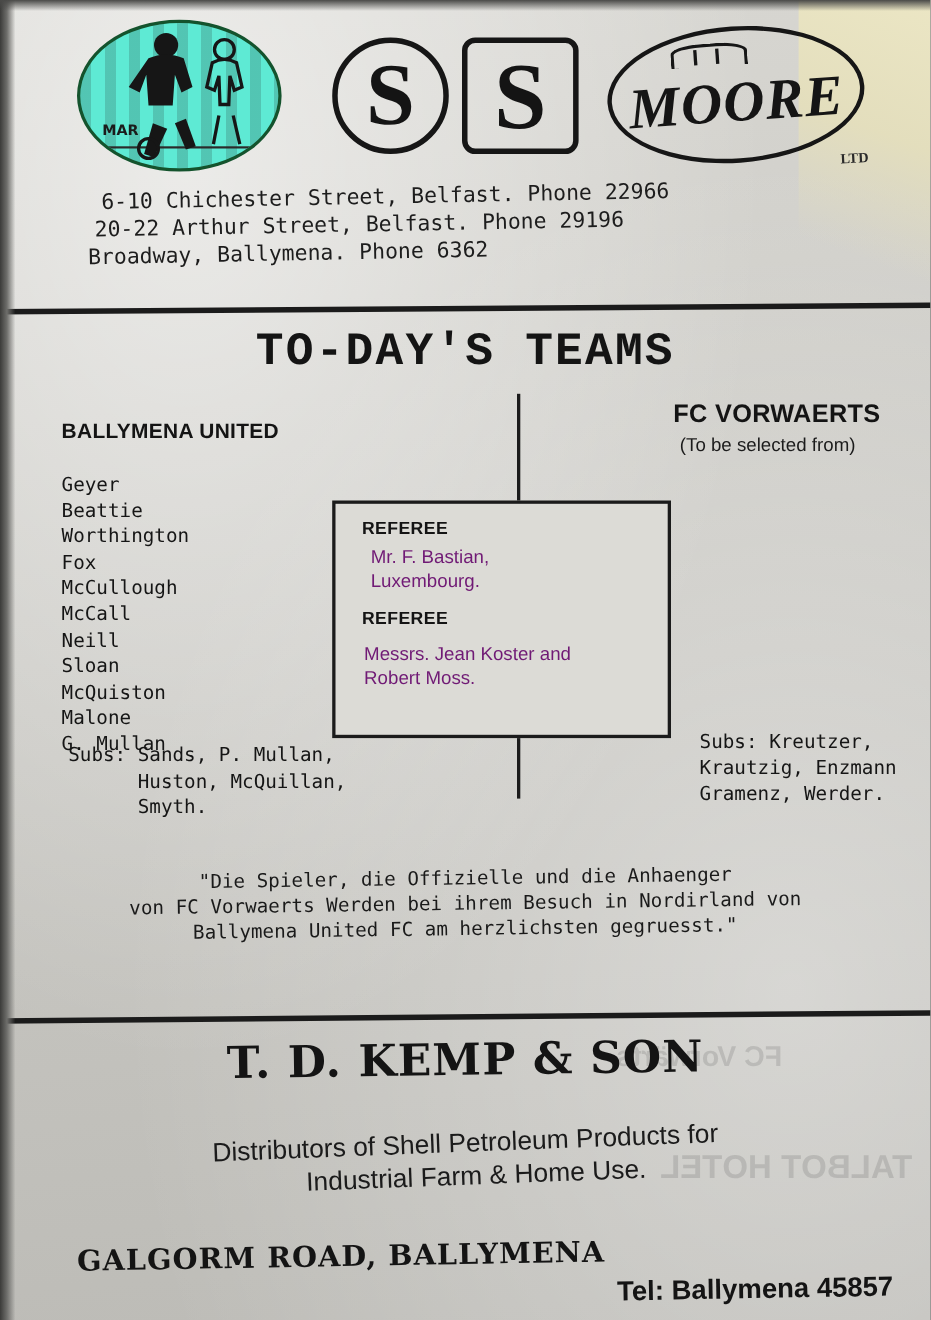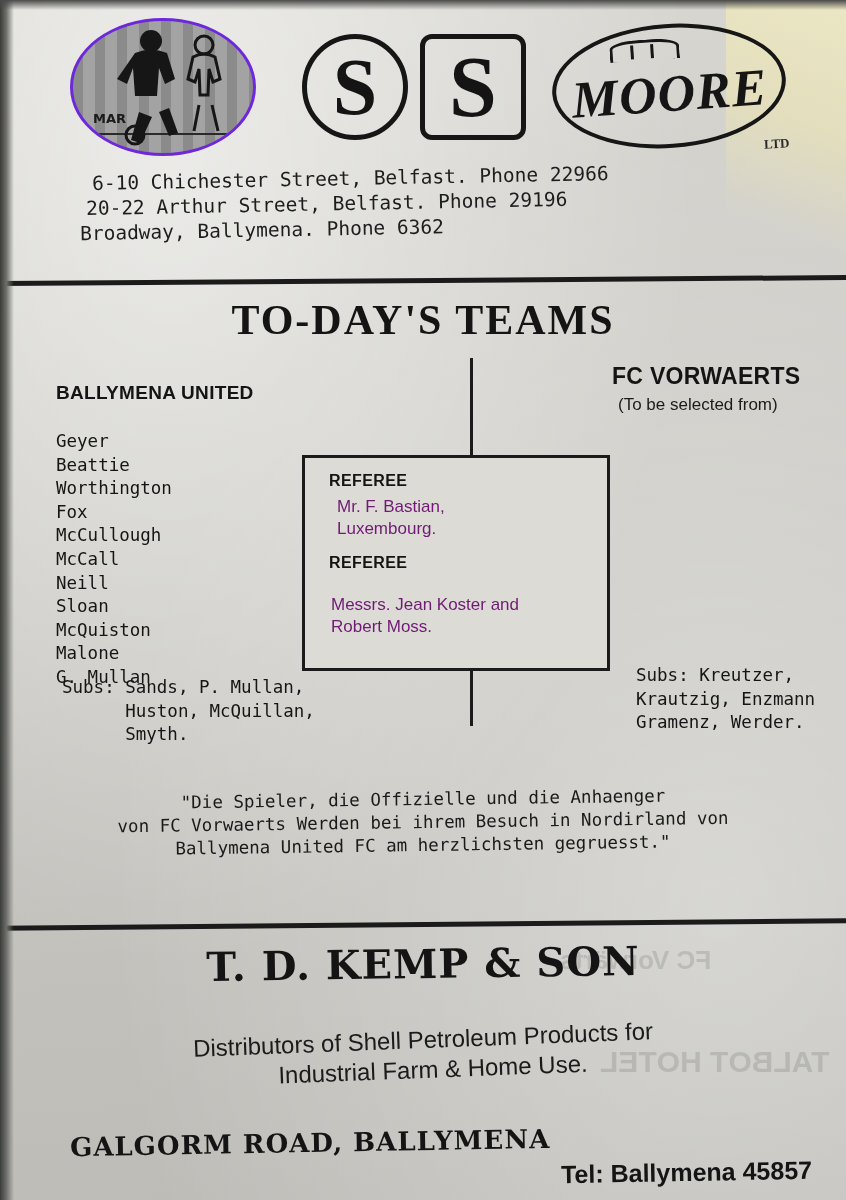--- a/index.html
+++ b/index.html
@@ -58,23 +58,23 @@
   }
   .logos {
     position: relative;
     height: 155px;
   }
   .crest {
     position: absolute;
     left: 48px; top: 12px;
     width: 180px; height: 132px;
     border-radius: 50%;
-    border: 3px solid #6d28d9;
+    border: 3px solid #14532d;
     overflow: hidden;
-    background: #a3a3a3;
+    background: #5eead4;
   }
   .crest .band {
     position: absolute; left: 0; right: 0; height: 100%;
     background: repeating-linear-gradient(90deg, rgba(30,30,30,0.18) 0 10px, rgba(255,255,255,0) 10px 22px);
   }
   .crest .pitch-line {
     position: absolute; left: 0; right: 0; bottom: 18px; height: 2px; background: #2a2a2a;
   }
   .crest svg { position: absolute; inset: 0; }
   .ss-box {
@@ -165,21 +165,21 @@
     background: #1b1b1b;
   }
   .rule-top { left: 0px; top: 278px; width: 846px; height: 5px; transform: rotate(-0.4deg); }
   .rule-bottom { left: 0px; top: 922px; width: 846px; height: 5px; transform: rotate(-0.5deg); }
 
   
   .teams-title {
     position: absolute;
     left: 0; right: 0; top: 296px;
     text-align: center;
-    font-family: Liberation Serif, serif;
+    font-family: Liberation Mono, monospace;
     font-weight: bold;
     font-size: 42px;
     letter-spacing: 2px;
     color: #141414;
   }
   .col-head {
     position: absolute;
     font-family: "Liberation Sans", sans-serif;
     font-weight: bold;
     font-size: 19px;
@@ -397,21 +397,21 @@
 Krautzig, Enzmann
 Gramenz, Werder.</div>
 
   <div class="divider-v"></div>
 
   <div class="ref-box">
     <div class="ref-label" style="left:24px; top:14px;">REFEREE</div>
     <div class="ref-text" style="left:32px; top:38px; white-space:pre;">Mr. F. Bastian,
 Luxembourg.</div>
     <div class="ref-label" style="left:24px; top:96px;">REFEREE</div>
-    <div class="ref-text" style="left:26px; top:136px; white-space:pre;">Messrs. Jean Koster and
+    <div class="ref-text" style="left:26px; top:126px; white-space:pre;">Messrs. Jean Koster and
 Robert Moss.</div>
   </div>
 
   <div class="quote">
     <div>"Die Spieler, die Offizielle und die Anhaenger</div>
     <div>von FC Vorwaerts Werden bei ihrem Besuch in Nordirland von</div>
     <div>Ballymena United FC am herzlichsten gegruesst."</div>
   </div>
 
   <div class="rule rule-bottom"></div>

